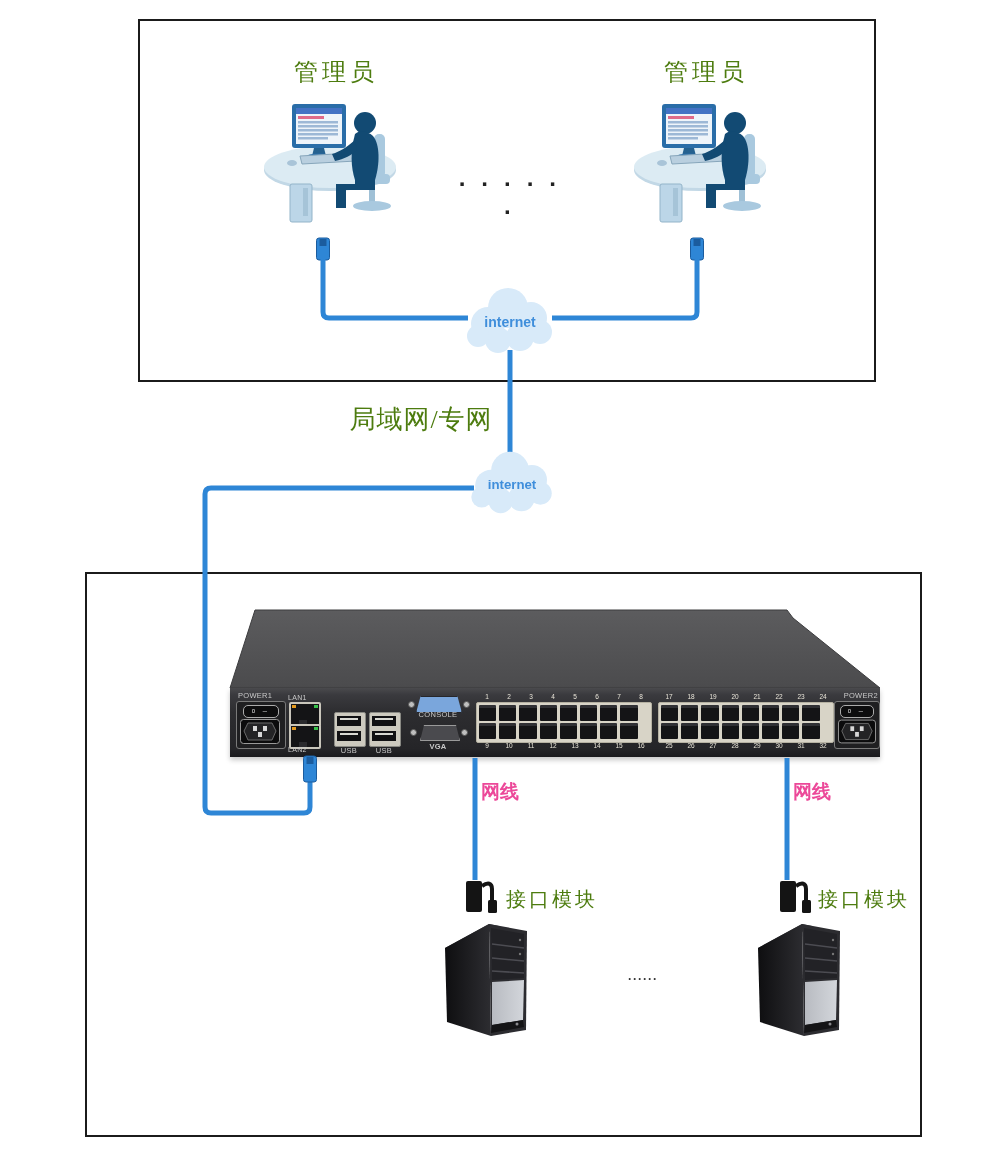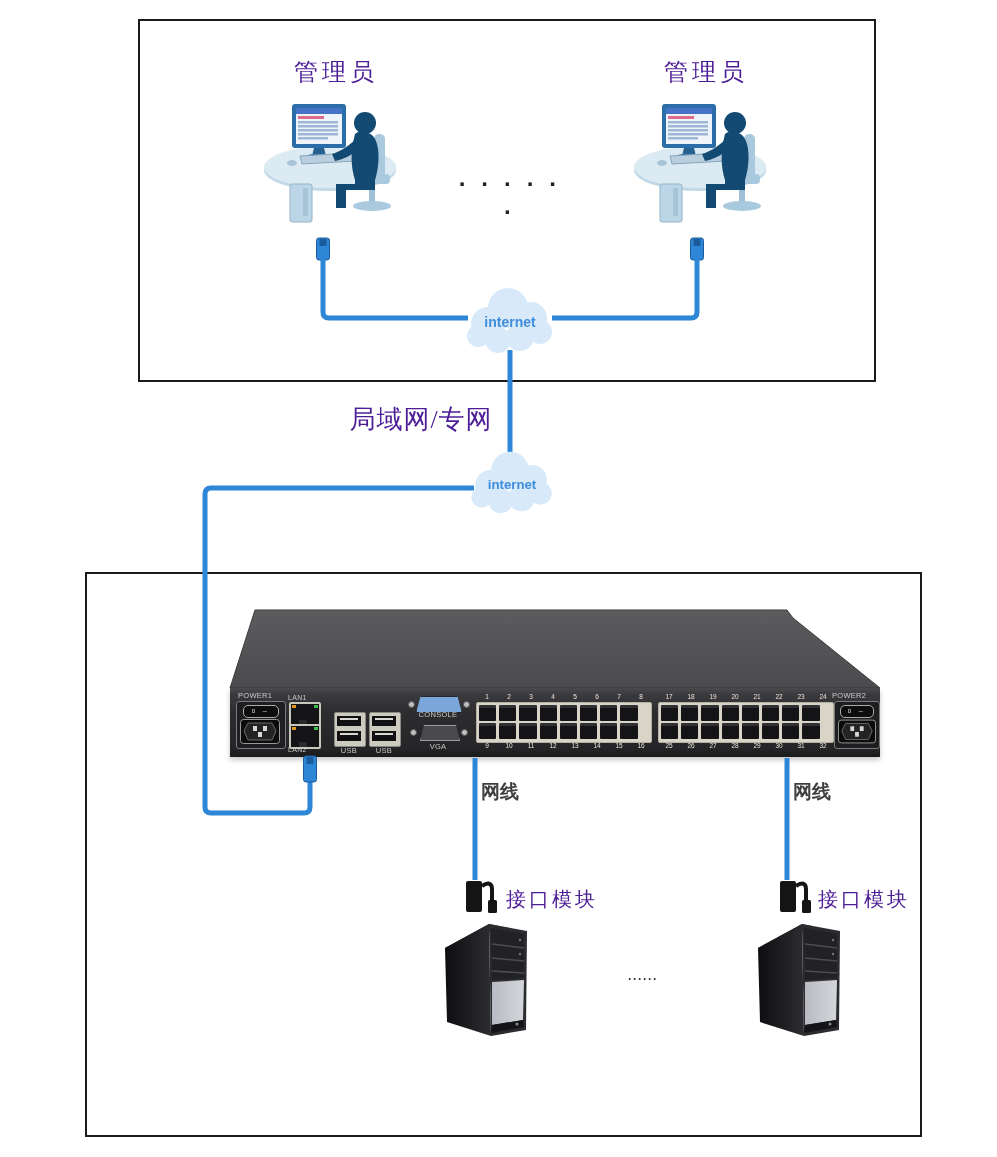--- a/index.html
+++ b/index.html
@@ -1,21 +1,21 @@
 <!DOCTYPE html>
 <html style="--cable: #2e86d6; --cableDark: #1b5c9e; --cloudFill: #d8eaf9; --cloudText: #3f8edb;"><head>
 <meta charset="utf-8">
 <style>
   html,body{margin:0;padding:0;background:#ffffff;}
   body{position:relative;width:997px;height:1157px;overflow:hidden;
        font-family:"Liberation Sans",sans-serif;}
   .abs{position:absolute;}
   .box{border:2px solid #1b1b1b;background:#ffffff;}
-  .cn-serif{font-family:"Liberation Serif","DejaVu Serif",serif;color:#4c1d95;}
-  .cn-bold{font-family:Liberation Mono, monospace;font-weight:bold;color:#404040;}
+  .cn-serif{font-family:"Liberation Serif","DejaVu Serif",serif;color:#4d7c0f;}
+  .cn-bold{font-family:Liberation Mono, monospace;font-weight:bold;color:#ec4899;}
   .center{text-align:center;}
 
   
   .device-front{left:230px;top:688px;width:650px;height:69px;
     background:linear-gradient(180deg,#4a4a4d 0%,#3a3a3e 10%,#2d2d30 35%,#252528 88%,#1a1a1d 100%);
     box-shadow:0 3px 5px rgba(0,0,0,.22);}
   .device-front .tinylabel{position:absolute;font-size:7.5px;color:#c9c9c9;letter-spacing:.3px;}
   .pwr-panel{position:absolute;border:1px solid #7a7a7a;border-radius:3px;background:#1f1f21;}
   .rocker{position:absolute;background:#0d0d0e;border:1px solid #ababab;border-radius:5px;
     color:#e8e8e8;font-size:6px;line-height:10px;text-align:center;letter-spacing:3px;}
@@ -203,21 +203,21 @@
   <span class="tinylabel center" style="left:104px;top:58px;width:30px;">USB</span>
   <span class="tinylabel center" style="left:139px;top:58px;width:30px;">USB</span>
 
   <span class="screw" style="left:178px;top:13px;"></span>
   <div class="dbconn" style="left:186px;top:8px;width:44px;height:15px;background:#7aa6dc;"></div>
   <span class="screw" style="left:233px;top:13px;"></span>
   <span class="tinylabel center" style="left:178px;top:22px;width:60px;">CONSOLE</span>
   <span class="screw" style="left:180px;top:41px;"></span>
   <div class="dbconn" style="left:190px;top:37px;width:38px;height:14px;background:#4a4a4e;border-color:#9a9a9a;"></div>
   <span class="screw" style="left:231px;top:41px;"></span>
-  <span class="tinylabel center" style="left:178px;top:54px;width:60px;">VGA</span>
+  <span class="tinylabel center" style="left:178px;top:54px;width:60px;font-weight:bold;">VGA</span>
 
   <div class="numrow" style="left:246px;top:5px;width:176px;">
       <span>1</span>
       <span>2</span>
       <span>3</span>
       <span>4</span>
       <span>5</span>
       <span>6</span>
       <span>7</span>
       <span>8</span>
@@ -291,21 +291,21 @@
       <span>25</span>
       <span>26</span>
       <span>27</span>
       <span>28</span>
       <span>29</span>
       <span>30</span>
       <span>31</span>
       <span>32</span>
     </div>
 
-  <span class="tinylabel" style="left:602px;top:3px;width:46px;">POWER2</span>
+  <span class="tinylabel" style="left:602px;top:3px;width:46px;text-align:right;">POWER2</span>
   <div class="pwr-panel" style="left:604px;top:13px;width:44px;height:46px;">
     <div class="rocker" style="left:5px;top:3px;width:32px;height:11px;">0 ─</div>
     <svg style="position:absolute;left:3px;top:17px;" width="38" height="25" viewBox="0 0 40 25">
       <rect x="0.5" y="0.5" width="39" height="24" rx="3" fill="#0b0b0c" stroke="#999"></rect>
       <polygon points="8,4 32,4 36,12 32,21 8,21 4,12" fill="#232325" stroke="#6a6a6a"></polygon>
       <rect x="13" y="7" width="4" height="5" fill="#d8d8d8"></rect>
       <rect x="23" y="7" width="4" height="5" fill="#d8d8d8"></rect>
       <rect x="18" y="13" width="4" height="5" fill="#d8d8d8"></rect>
     </svg>
   </div>

